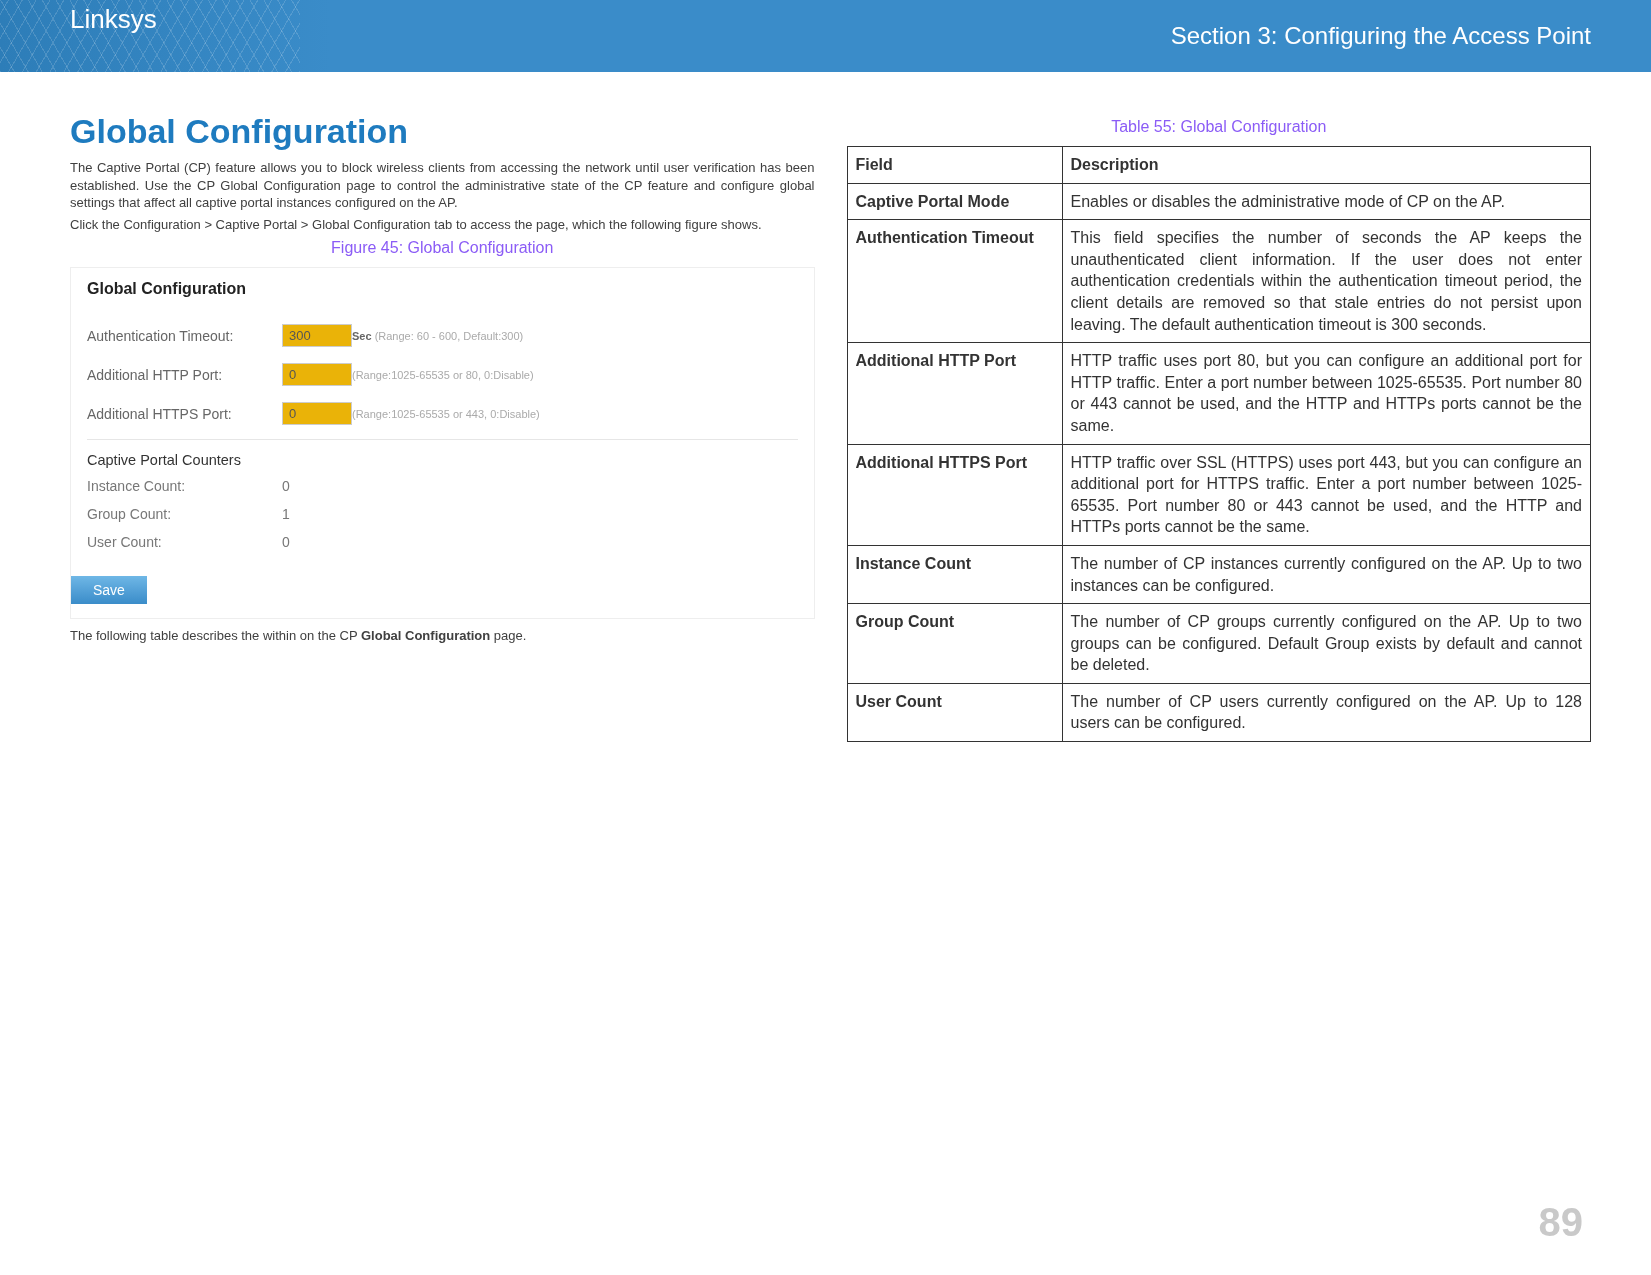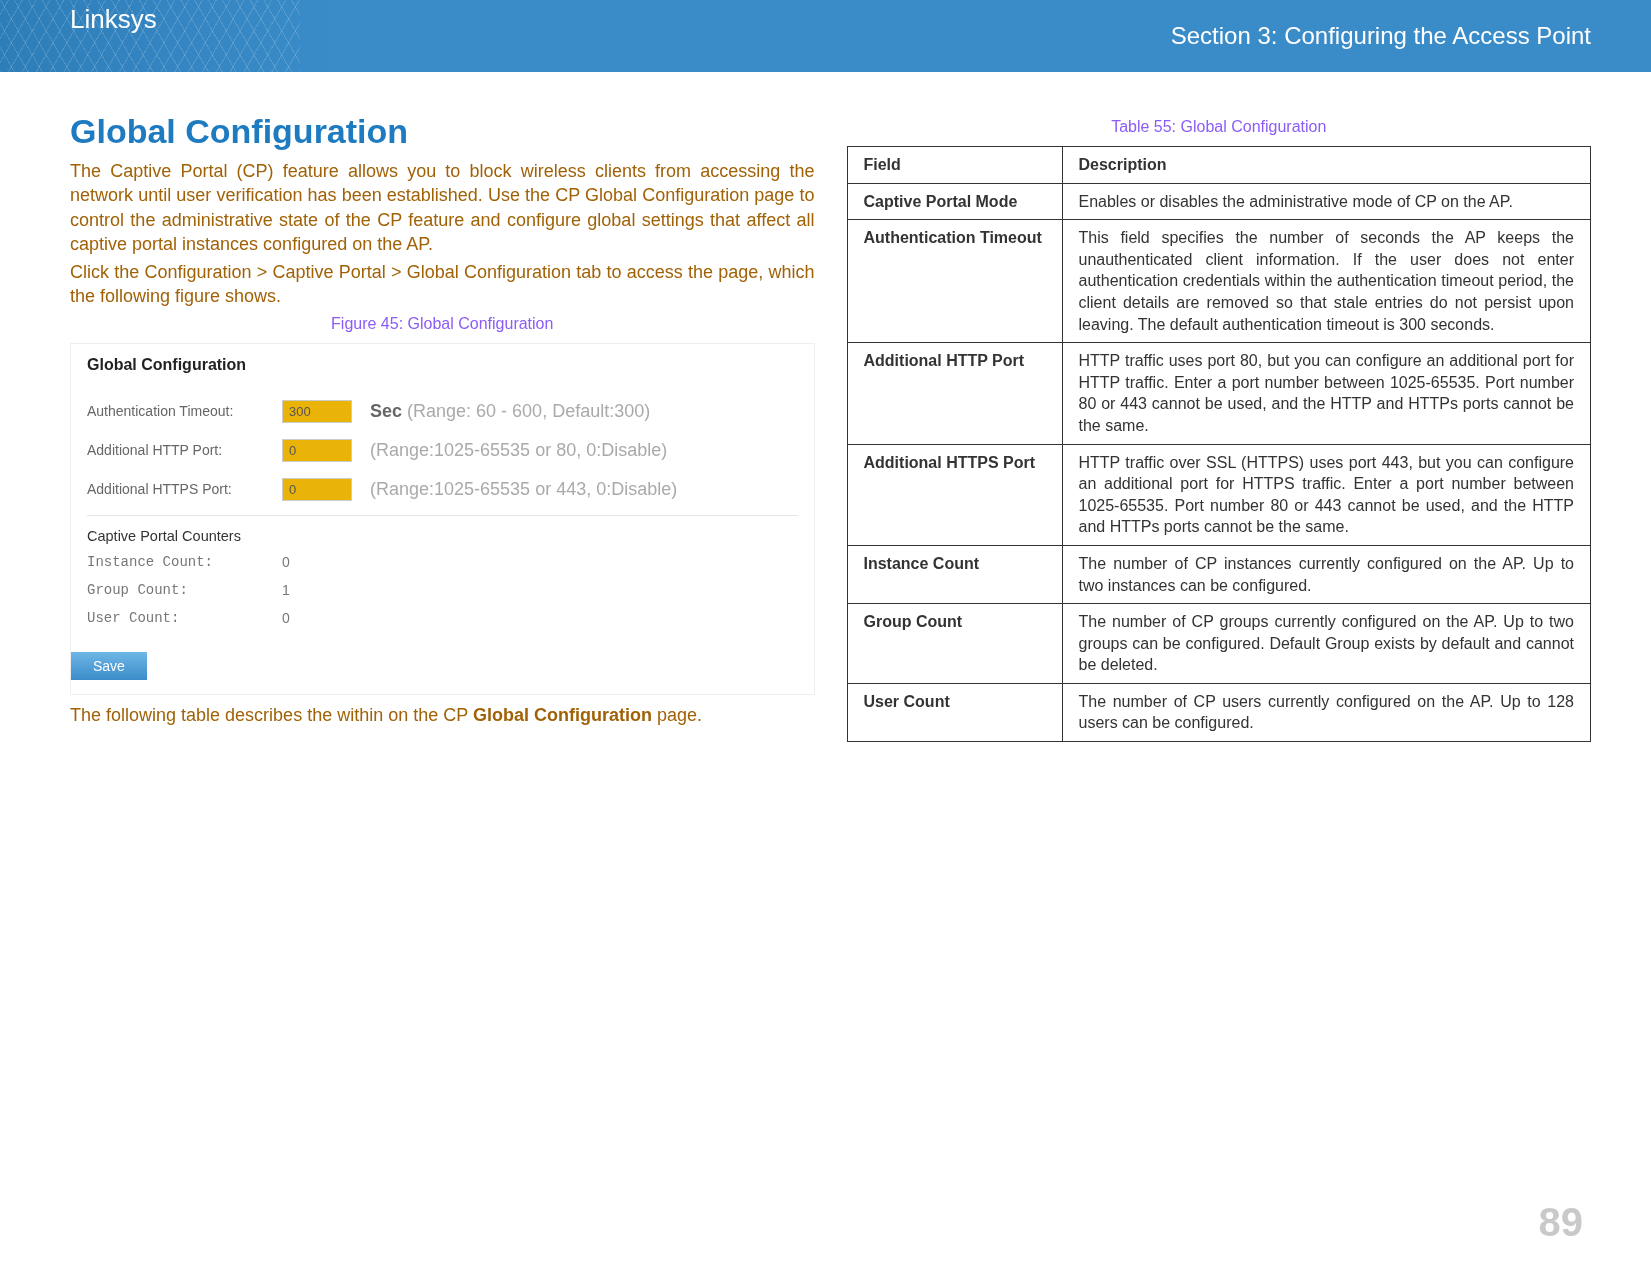--- a/index.html
+++ b/index.html
@@ -49,24 +49,24 @@
     flex: 1;
     min-width: 0;
   }
   h1.title {
     color: #1e7bbf;
     font-size: 34px;
     font-weight: 700;
     margin-bottom: 8px;
   }
   .body-text {
-    font-size: 18px;
+    font-size: 13px;
     line-height: 1.35;
     text-align: justify;
-    color: #a16207;
+    color: #404040;
     margin-bottom: 4px;
   }
   .figure-caption, .table-caption {
     text-align: center;
     font-size: 16px;
     color: #8b5cf6;
     margin: 6px 0 10px;
   }
   
   .screenshot {
@@ -93,26 +93,26 @@
   }
   .ss-label { width: 195px; }
   .ss-input {
     width: 70px;
     border: 1px solid #ccc;
     padding: 3px 6px;
     font-size: 13px;
     color: #555;
     background: #eab308;
   }
-  .ss-hint { color: #aaa; font-size: 18px; margin-left: 18px; }
+  .ss-hint { color: #aaa; font-size: 11px; }
   .ss-hint-b { color:#666; }
   .ss-sep { border-top: 1px solid #e6e6e6; margin-top: 6px; }
   .ss-subtitle { font-weight: normal; color:#333; font-size:14.5px; padding: 12px 0 4px; }
   .ss-countrow { display:flex; padding:6px 0; font-size:14px; color:#777;}
-  .ss-countlabel { width:195px;font-family:Liberation Mono, monospace; }
+  .ss-countlabel { width:195px; }
   .ss-save {
     display:inline-block;
     margin: 20px 0 14px -16px;
     background: linear-gradient(#6fb7e6, #3a8cc9);
     color:#fff;
     border:none;
     padding: 6px 22px;
     font-size:14px;
     cursor:pointer;
   }
@@ -126,21 +126,21 @@
     background:#555;border-radius:50%;
   }
   
   .desc-table {
     border-collapse: collapse;
     width: 100%;
     font-size: 16px;
   }
   .desc-table th, .desc-table td {
     border: 1.5px solid #333;
-    padding: 7px 16px;
+    padding: 7px 8px;
     vertical-align: top;
     text-align: left;
     line-height: 1.35;
   }
   .desc-table th { font-weight: 700; background:#fff; }
   .desc-table td.field { font-weight: 700; width: 215px; background:#fff;}
   .desc-table td.desc { text-align: justify; }
   .page-number {
     position: absolute;
     right: 68px;

